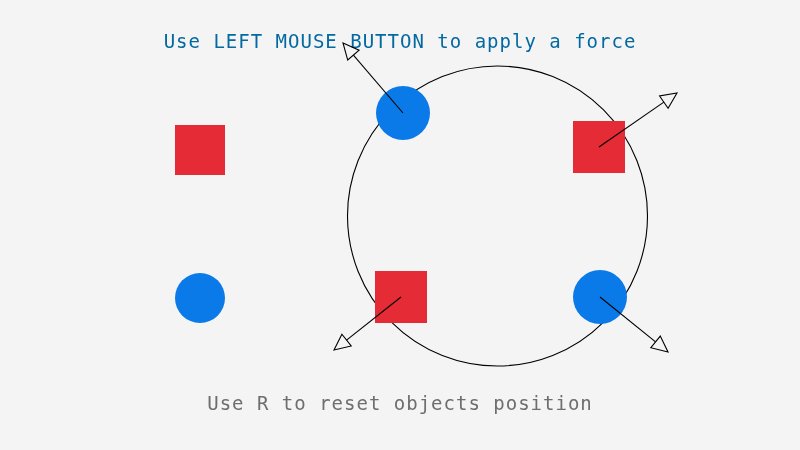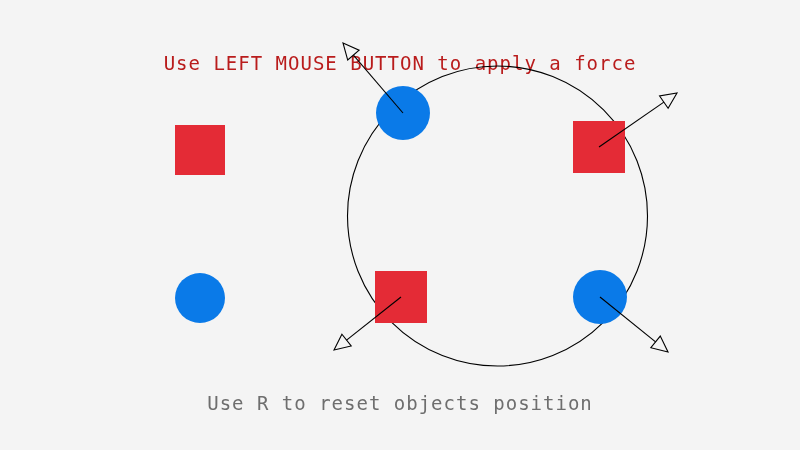--- a/index.html
+++ b/index.html
@@ -61,21 +61,21 @@
     stroke-width: 1.1;
     fill: none;
     stroke-linejoin: miter;
   }
 </style>
 </head>
 <body>
 
 <div id="stage" style="background: rgb(244, 244, 244);">
 
-  <div class="hud" id="hud-top" style="color: #b91c1c; margin-top: 22px;">Use LEFT MOUSE BUTTON to apply a force</div>
+  <div class="hud" id="hud-top" style="color: #0369a1;">Use LEFT MOUSE BUTTON to apply a force</div>
 
   <svg id="scene" viewBox="0 0 800 450">
     <defs></defs>
     <g id="ring-layer">
         <circle cx="497.5" cy="216" r="150" class="orbit-ring" stroke="#000000"></circle>
       </g>
     <g id="body-layer">
         <rect x="175" y="125" width="50" height="50" fill="#e42b36" class="shape-square"></rect>
         <circle cx="403" cy="113" r="27" fill="#0a7ae8" class="shape-circle"></circle>
         <rect x="573" y="121" width="52" height="52" fill="#e42b36" class="shape-square"></rect>

